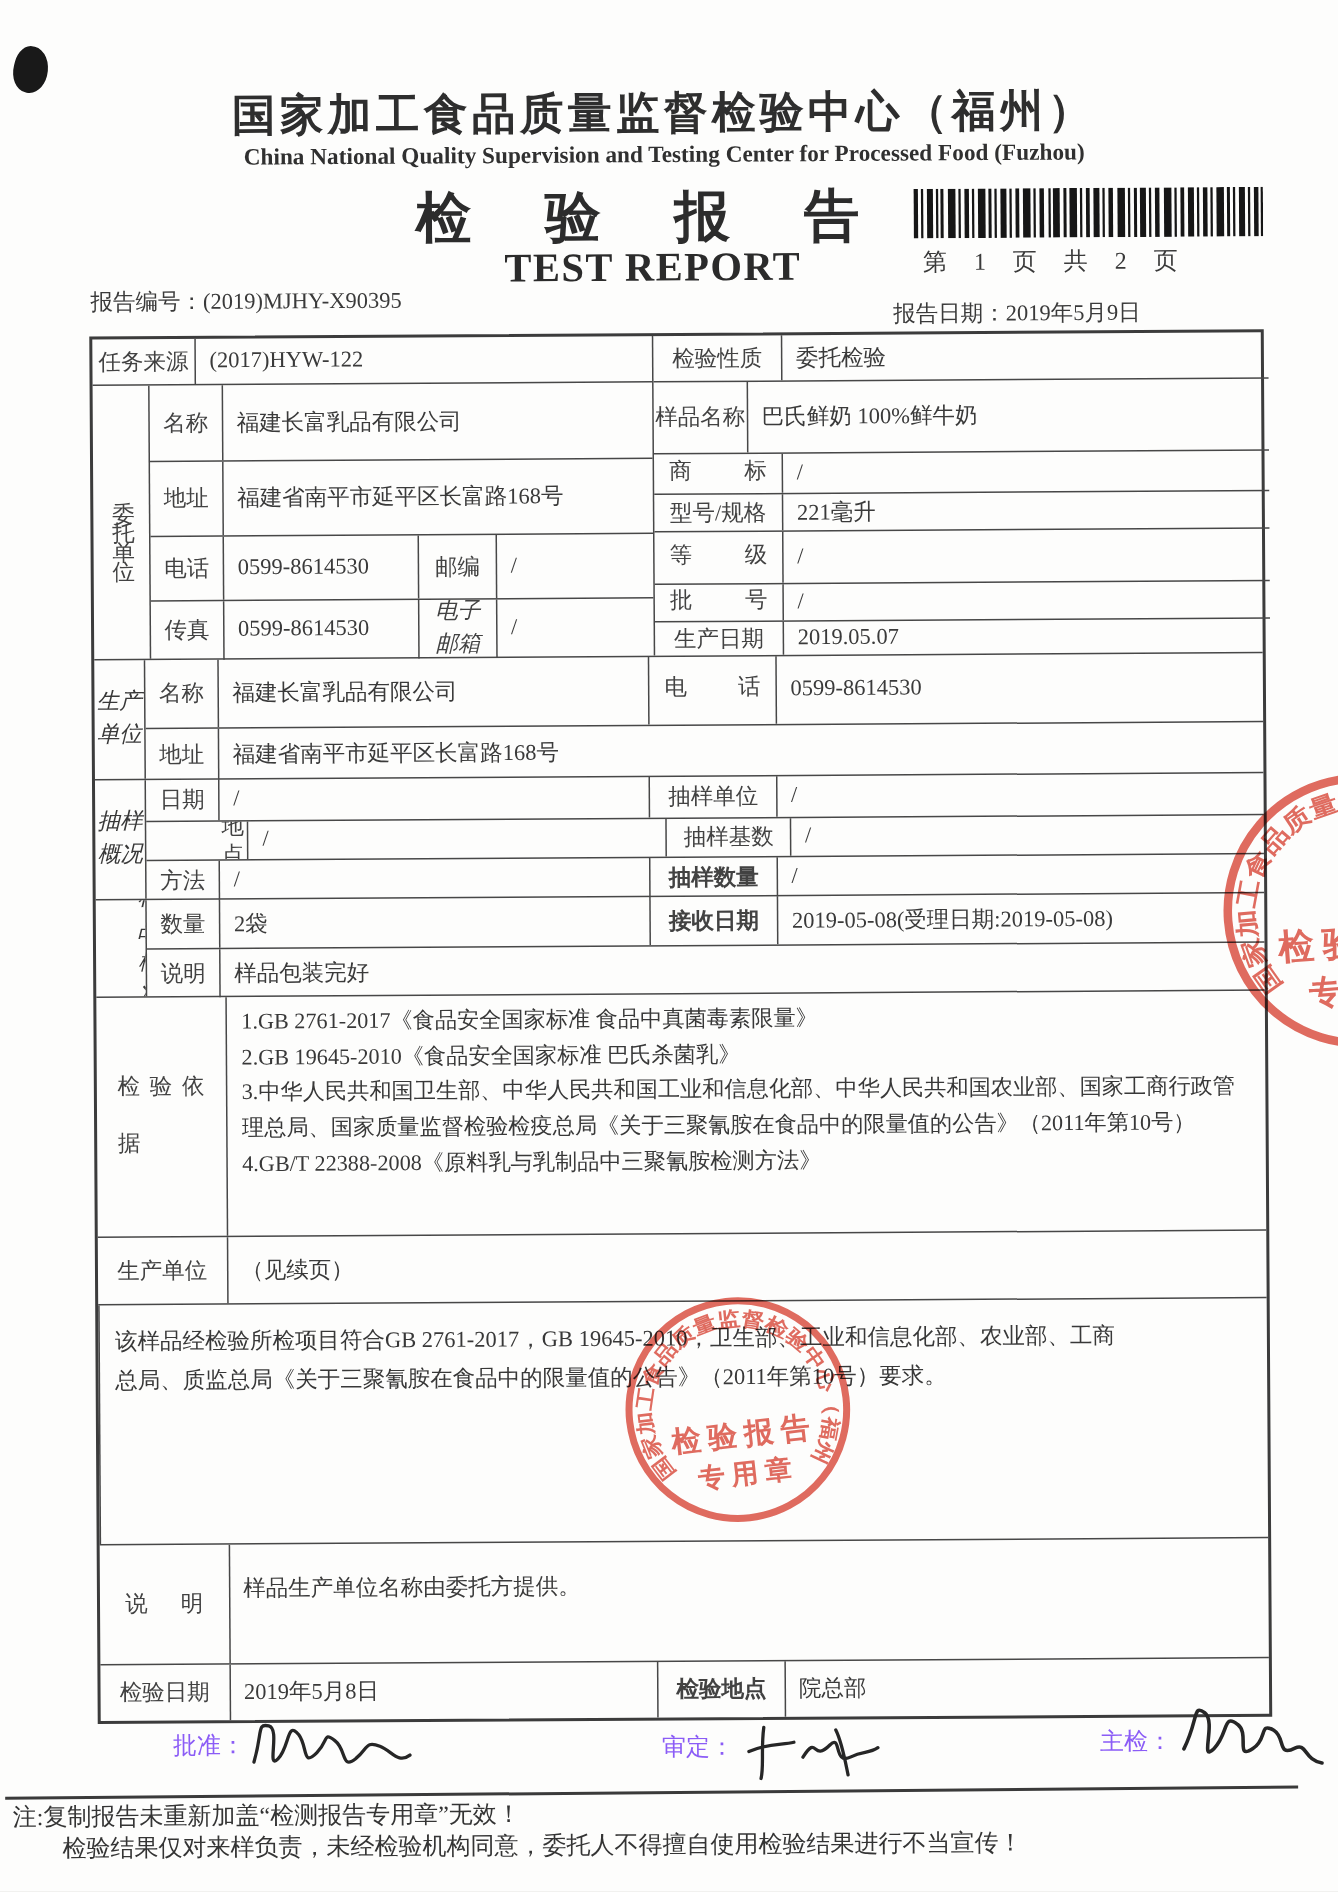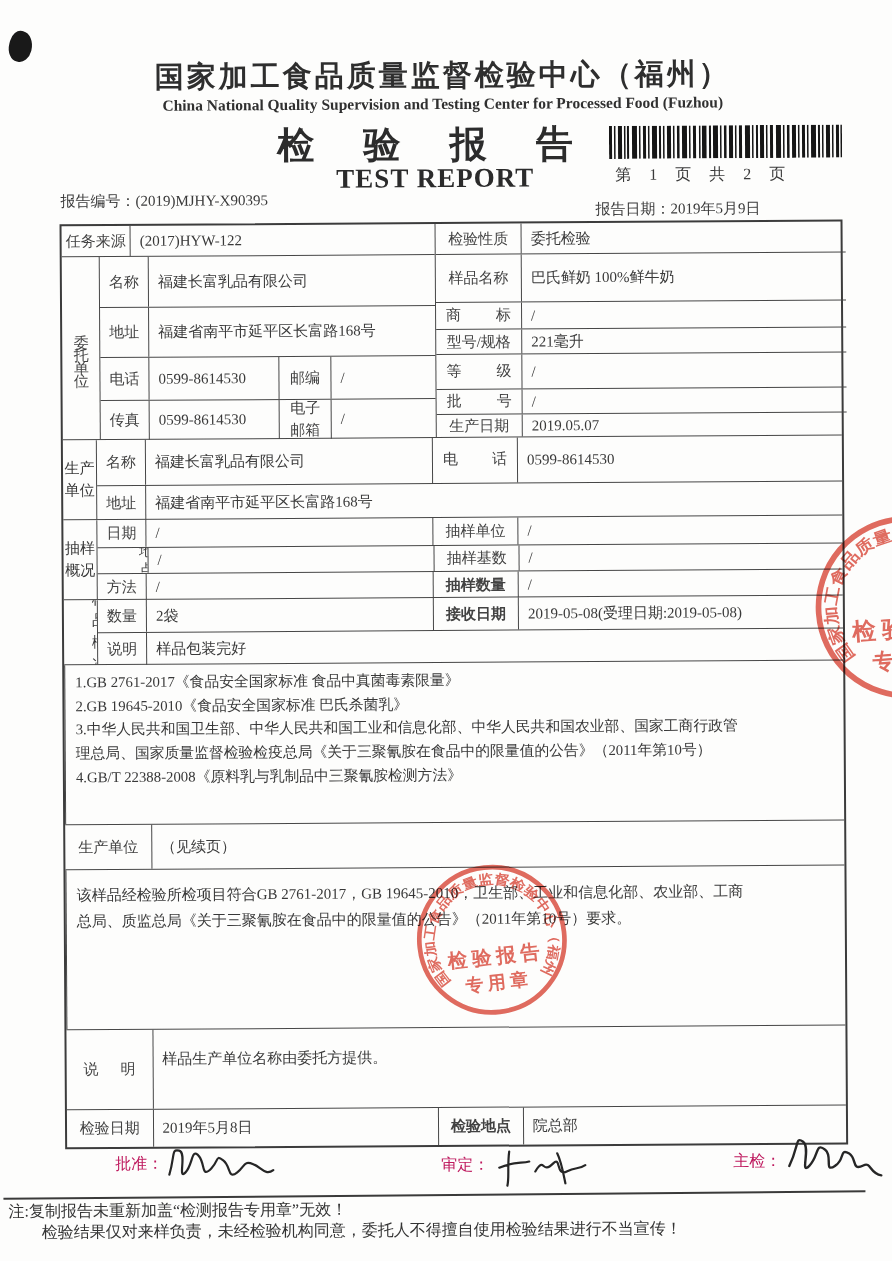--- a/index.html
+++ b/index.html
@@ -27,30 +27,30 @@
   .tbl{position:absolute;top:222px;left:62px;width:783px;border:2px solid #3c3c3c;
     font-size:15px;box-sizing:border-box;background:transparent;}
   .row{display:flex;box-sizing:border-box;}
   .cell{box-sizing:border-box;display:flex;align-items:center;overflow:hidden;}
   .bl{border-left:1.5px solid #474747;}
   .bt{border-top:1.5px solid #474747;}
   .lbl{justify-content:center;text-align:center;color:#424242;}
   .val{padding-left:9px;color:#3a3a3a;}
   .just{display:block;padding:0 10px;}
   .just > span{display:block;text-align:justify;text-align-last:justify;font-family:Liberation Serif, serif;}
-  .wrap2{width:34px;margin:0 auto;word-break:break-all;line-height:1.45;text-align:center;}
+  .wrap2{width:34px;margin:0 auto;word-break:break-all;line-height:1.45;text-align:center;font-style:italic;}
   .vlabel{writing-mode:vertical-lr;letter-spacing:13px;margin:auto;color:#424242;}
   .spread{width:58px;margin:auto;word-break:break-all;line-height:2.5;
     text-align:justify;text-align-last:justify;color:#424242;}
   .spread1{width:52px;margin:auto;text-align:justify;text-align-last:justify;color:#424242;}
   .multiline{display:block;padding:6px 10px 6px 10px;line-height:1.6;font-size:14.8px;}
   
   .stamp{position:absolute;mix-blend-mode:multiply;opacity:.82;pointer-events:none;}
   
-  .sig-label{position:absolute;font-size:16px;color:#be185d;}
+  .sig-label{position:absolute;font-size:16px;color:#8b5cf6;}
   .sig{position:absolute;}
   .foot-line{position:absolute;top:1194px;left:0;width:862px;border-top:2px solid #3a3a3a;transform:rotate(-0.15deg);}
   .note1{position:absolute;top:1199px;left:5px;font-size:16px;color:#343434;}
   .note2{position:absolute;top:1220px;left:38px;font-size:16px;color:#343434;}
   .blob{position:absolute;top:31px;left:9px;width:23px;height:31px;background:#191919;
     border-radius:45% 60% 50% 55%;transform:rotate(14deg);}
 </style>
 </head>
 <body>
 
@@ -155,21 +155,21 @@
               </div>
             </div>
           </div>
         </div>
         <div style="width:410px;" class="bl">
           <div class="row" style="height:30px;">
             <div class="cell lbl" style="width:85px;">检验性质</div>
             <div class="cell val bl" style="width:325px;">委托检验</div>
           </div>
           <div class="row bt" style="height:48px;">
-            <div class="cell lbl" style="width:85px;">样品名称</div>
+            <div class="cell lbl" style="width:62px;">样品名称</div>
             <div class="cell val bl" style="width:325px;">巴氏鲜奶 100%鲜牛奶</div>
           </div>
           <div class="row bt" style="height:27px;">
             <div class="cell lbl just" style="width:85px;line-height:25px;">
                 <span>商标</span>
               </div>
             <div class="cell val bl" style="width:325px;">/</div>
           </div>
           <div class="row bt" style="height:25px;">
             <div class="cell lbl" style="width:85px;">型号/规格</div>
@@ -219,21 +219,21 @@
             <div class="wrap2">抽样概况</div>
           </div>
         <div style="width:745px;" class="bl">
           <div class="row" style="height:27px;">
             <div class="cell lbl" style="width:48px;">日期</div>
             <div class="cell val bl" style="width:287px;">/</div>
             <div class="cell lbl bl" style="width:85px;">抽样单位</div>
             <div class="cell val bl" style="width:325px;">/</div>
           </div>
           <div class="row bt" style="height:26px;">
-            <div class="cell lbl" style="width:50px;padding-left:48px;">地点</div>
+            <div class="cell lbl" style="width:68px;padding-left:48px;">地点</div>
             <div class="cell val bl" style="width:287px;">/</div>
             <div class="cell lbl bl" style="width:85px;">抽样基数</div>
             <div class="cell val bl" style="width:325px;">/</div>
           </div>
           <div class="row bt" style="height:27px;">
             <div class="cell lbl" style="width:48px;">方法</div>
             <div class="cell val bl" style="width:287px;">/</div>
             <div class="cell lbl bl" style="width:85px;font-weight:bold;">抽样数量</div>
             <div class="cell val bl" style="width:325px;">/</div>
           </div>
@@ -252,20 +252,23 @@
             <div class="cell val bl" style="width:325px;">2019-05-08(受理日期:2019-05-08)</div>
           </div>
           <div class="row bt" style="height:33px;">
             <div class="cell lbl" style="width:48px;">说明</div>
             <div class="cell val bl" style="width:697px;">样品包装完好</div>
           </div>
         </div>
       </div>
 
       <div class="row bt" style="height:160px;">
+        <div class="cell" style="width:86px;">
+            <div class="spread">检验依据</div>
+          </div>
         <div class="cell bl" style="width:697px;align-items:flex-start;">
           <div class="multiline" style="white-space:pre-line;">1.GB 2761-2017《食品安全国家标准 食品中真菌毒素限量》
 2.GB 19645-2010《食品安全国家标准 巴氏杀菌乳》
 3.中华人民共和国卫生部、中华人民共和国工业和信息化部、中华人民共和国农业部、国家工商行政管理总局、国家质量监督检验检疫总局《关于三聚氰胺在食品中的限量值的公告》（2011年第10号）
 4.GB/T 22388-2008《原料乳与乳制品中三聚氰胺检测方法》</div>
         </div>
       </div>
 
       <div class="row bt" style="height:45px;">
         <div class="cell lbl" style="width:86px;">生产单位</div>

